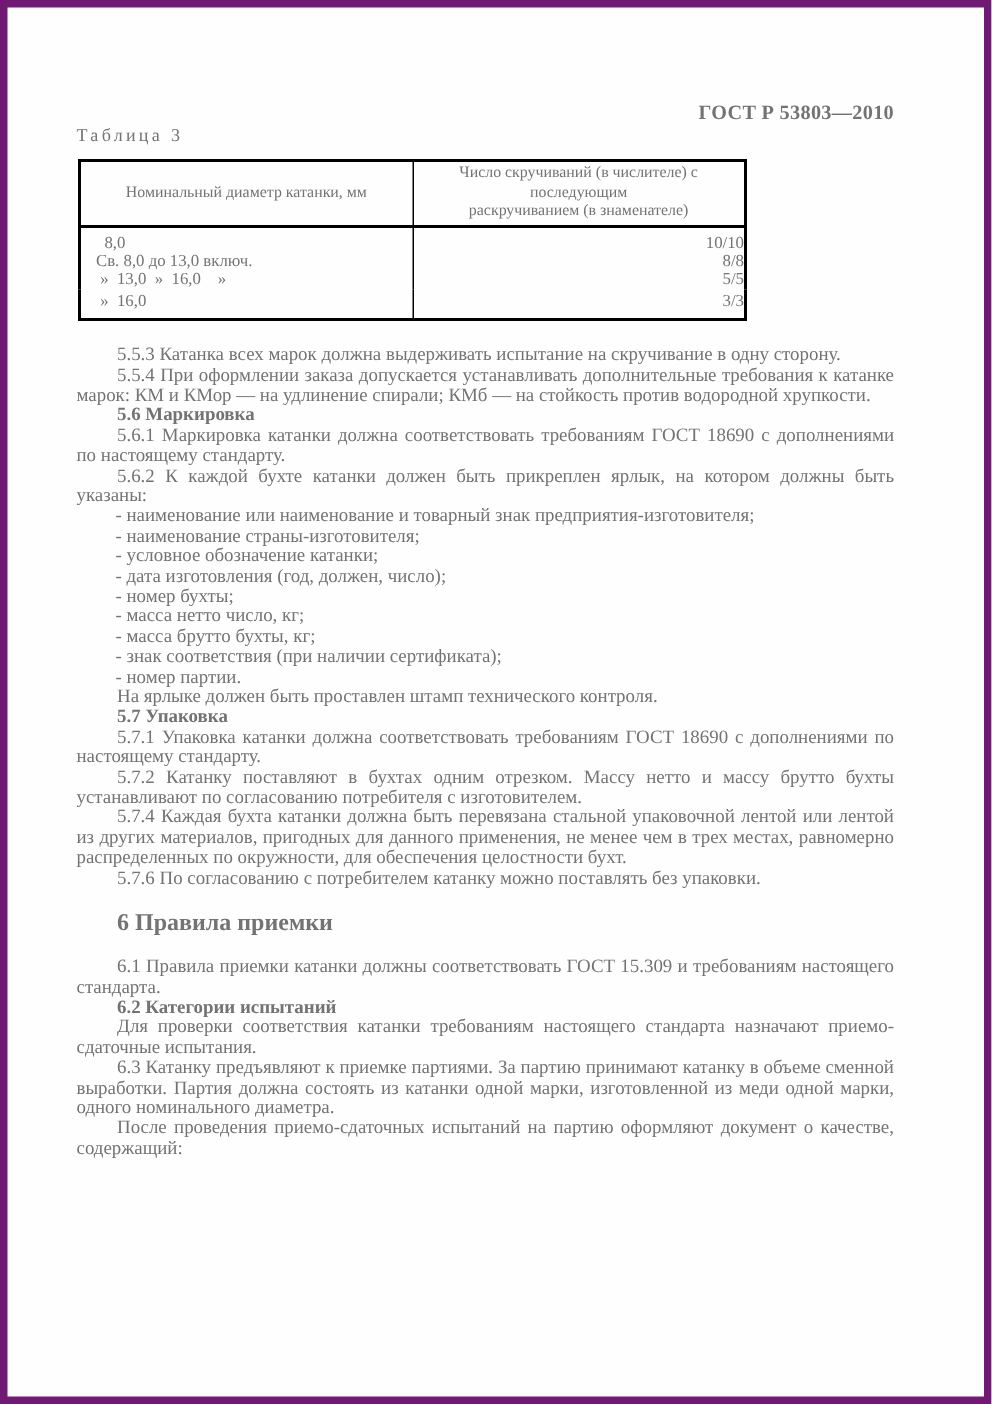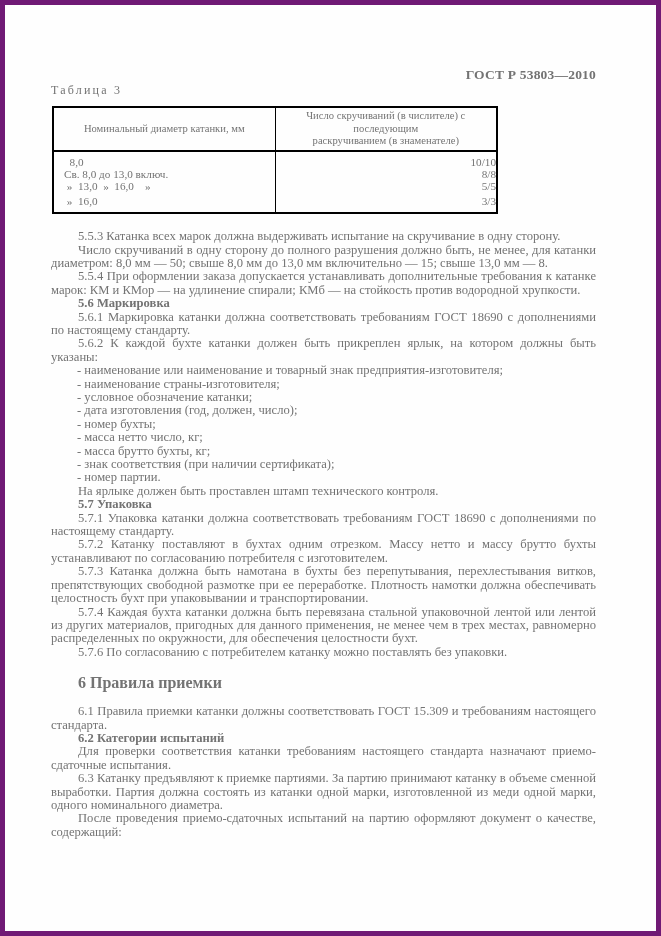--- a/index.html
+++ b/index.html
@@ -123,39 +123,37 @@
           </tr>
           <tr>
             <td class="c1"> »  16,0</td>
             <td class="c2">3/3</td>
           </tr>
         </tbody>
     </table>
 
     <div class="body-text">
         <div class="blk-p">5.5.3  Катанка всех марок должна выдерживать испытание на скручивание в одну сторону.</div>
-        <div class="blk-p">Число скручиваний в одну сторону до полного разрушения должно быть, не менее, для катанки диаметром: 8,0 мм — 50; свыше 8,0 мм до 13,0 мм включительно — 15; свыше 13,0 мм — 8.</div>
         <div class="blk-p">5.5.4  При оформлении заказа допускается устанавливать дополнительные требования к катанке марок: КМ и КМор — на удлинение спирали; КМб — на стойкость против водородной хрупкости.</div>
         <div class="blk-h">5.6  Маркировка</div>
         <div class="blk-p">5.6.1  Маркировка катанки должна соответствовать требованиям ГОСТ 18690 с дополнениями по настоящему стандарту.</div>
         <div class="blk-p">5.6.2  К каждой бухте катанки должен быть прикреплен ярлык, на котором должны быть указаны:</div>
         <div class="blk-li">-  наименование или наименование и товарный знак предприятия-изготовителя;</div>
         <div class="blk-li">-  наименование страны-изготовителя;</div>
         <div class="blk-li">-  условное обозначение катанки;</div>
         <div class="blk-li">-  дата изготовления (год, должен, число);</div>
         <div class="blk-li">-  номер бухты;</div>
         <div class="blk-li">-  масса нетто число, кг;</div>
         <div class="blk-li">-  масса брутто бухты, кг;</div>
         <div class="blk-li">-  знак соответствия (при наличии сертификата);</div>
         <div class="blk-li">-  номер партии.</div>
         <div class="blk-p">На ярлыке должен быть проставлен штамп технического контроля.</div>
         <div class="blk-h">5.7  Упаковка</div>
         <div class="blk-p">5.7.1  Упаковка катанки должна соответствовать требованиям ГОСТ 18690 с дополнениями по настоящему стандарту.</div>
         <div class="blk-p">5.7.2  Катанку поставляют в бухтах одним отрезком. Массу нетто и массу брутто бухты устанавливают по согласованию потребителя с изготовителем.</div>
-        <div class="blk-p">5.7.3  Катанка должна быть намотана в бухты без перепутывания, перехлестывания витков, препятствующих свободной размотке при ее переработке. Плотность намотки должна обеспечивать целостность бухт при упаковывании и транспортировании.</div>
         <div class="blk-p">5.7.4  Каждая бухта катанки должна быть перевязана стальной упаковочной лентой или лентой из других материалов, пригодных для данного применения, не менее чем в трех местах, равномерно распределенных по окружности, для обеспечения целостности бухт.</div>
         <div class="blk-p">5.7.6  По согласованию с потребителем катанку можно поставлять без упаковки.</div>
         <div class="blk-h1">6  Правила приемки</div>
         <div class="blk-p">6.1  Правила приемки катанки должны соответствовать ГОСТ 15.309 и требованиям настоящего стандарта.</div>
         <div class="blk-h">6.2  Категории испытаний</div>
         <div class="blk-p">Для проверки соответствия катанки требованиям настоящего стандарта назначают приемо-сдаточные испытания.</div>
         <div class="blk-p">6.3  Катанку предъявляют к приемке партиями. За партию принимают катанку в объеме сменной выработки. Партия должна состоять из катанки одной марки, изготовленной из меди одной марки, одного номинального диаметра.</div>
         <div class="blk-p">После проведения приемо-сдаточных испытаний на партию оформляют документ о качестве, содержащий:</div>
       </div>
 

